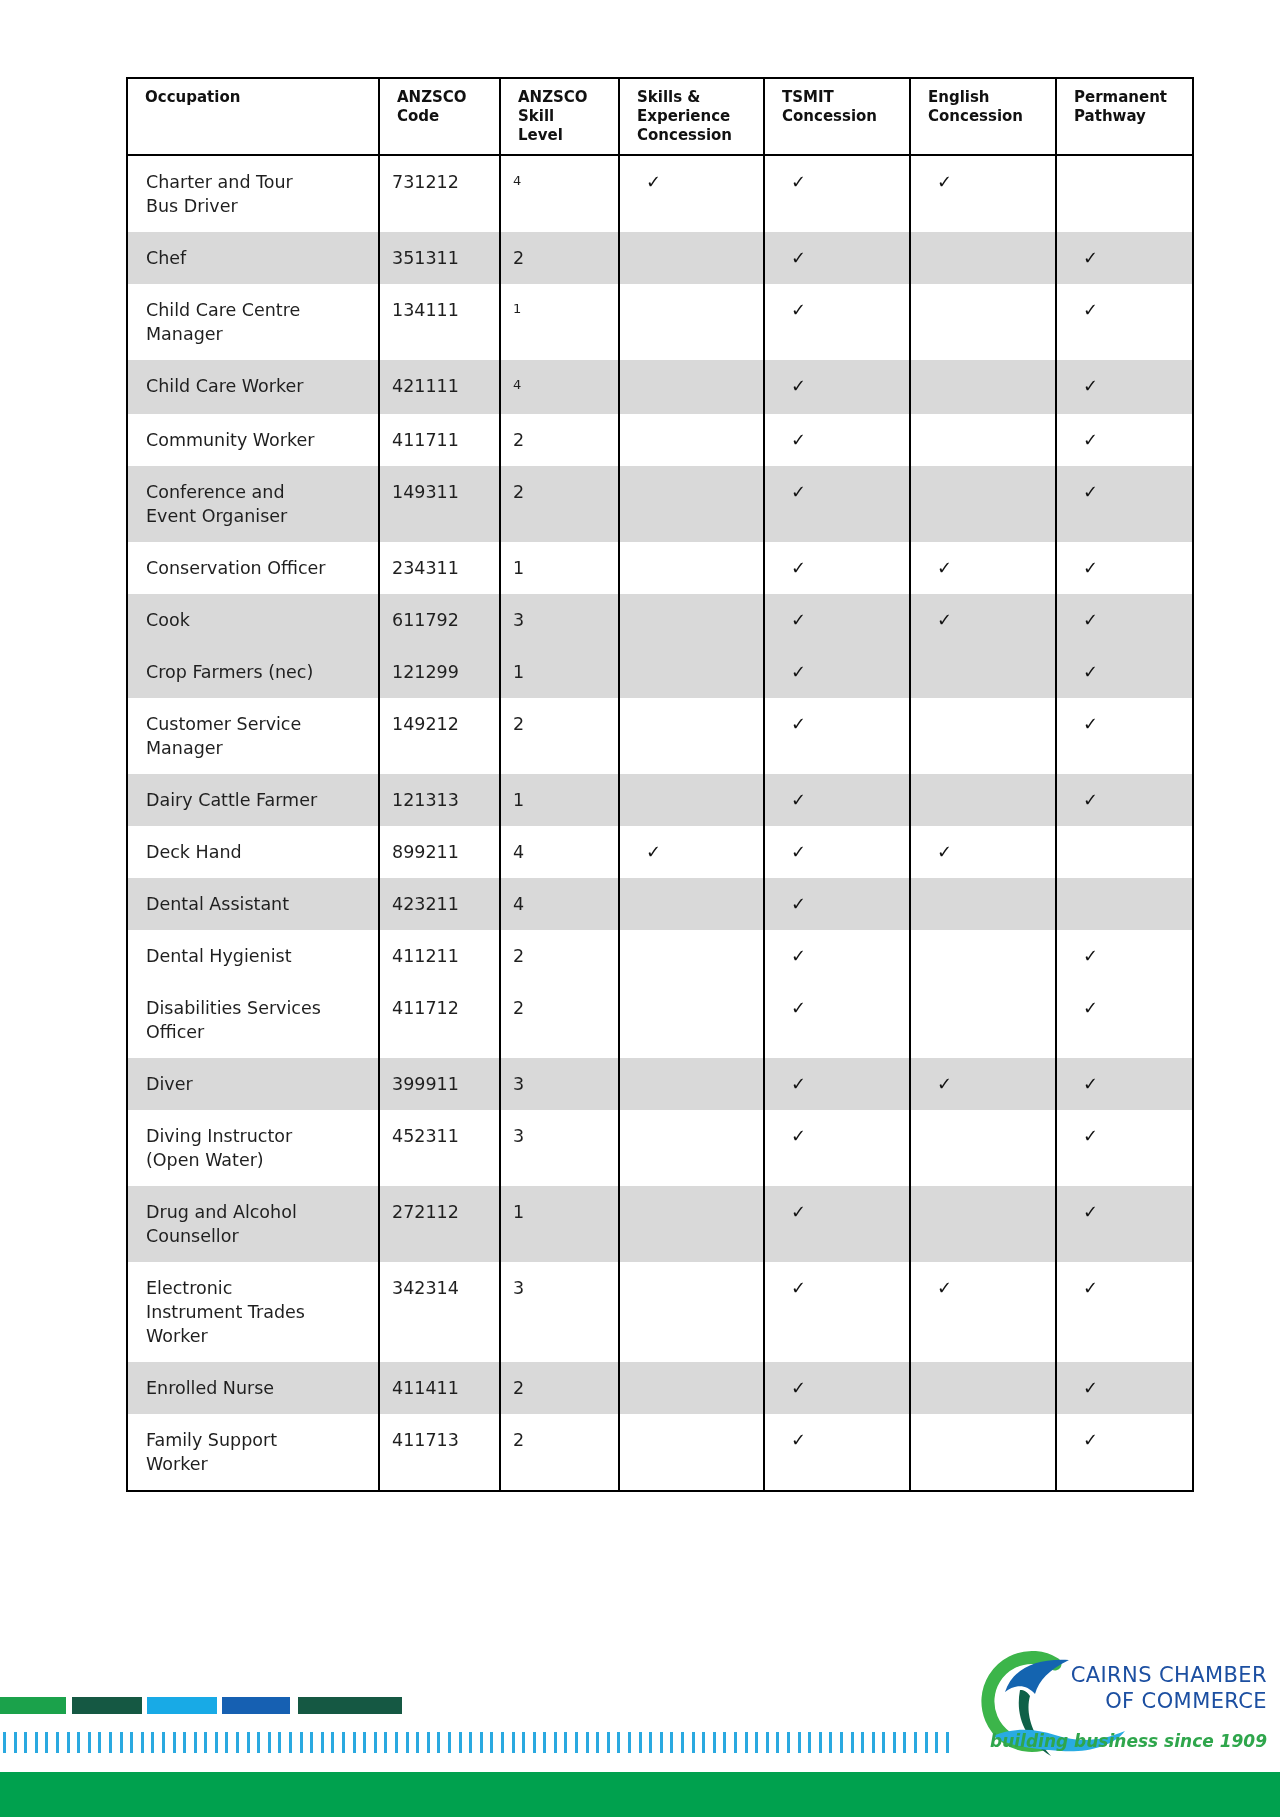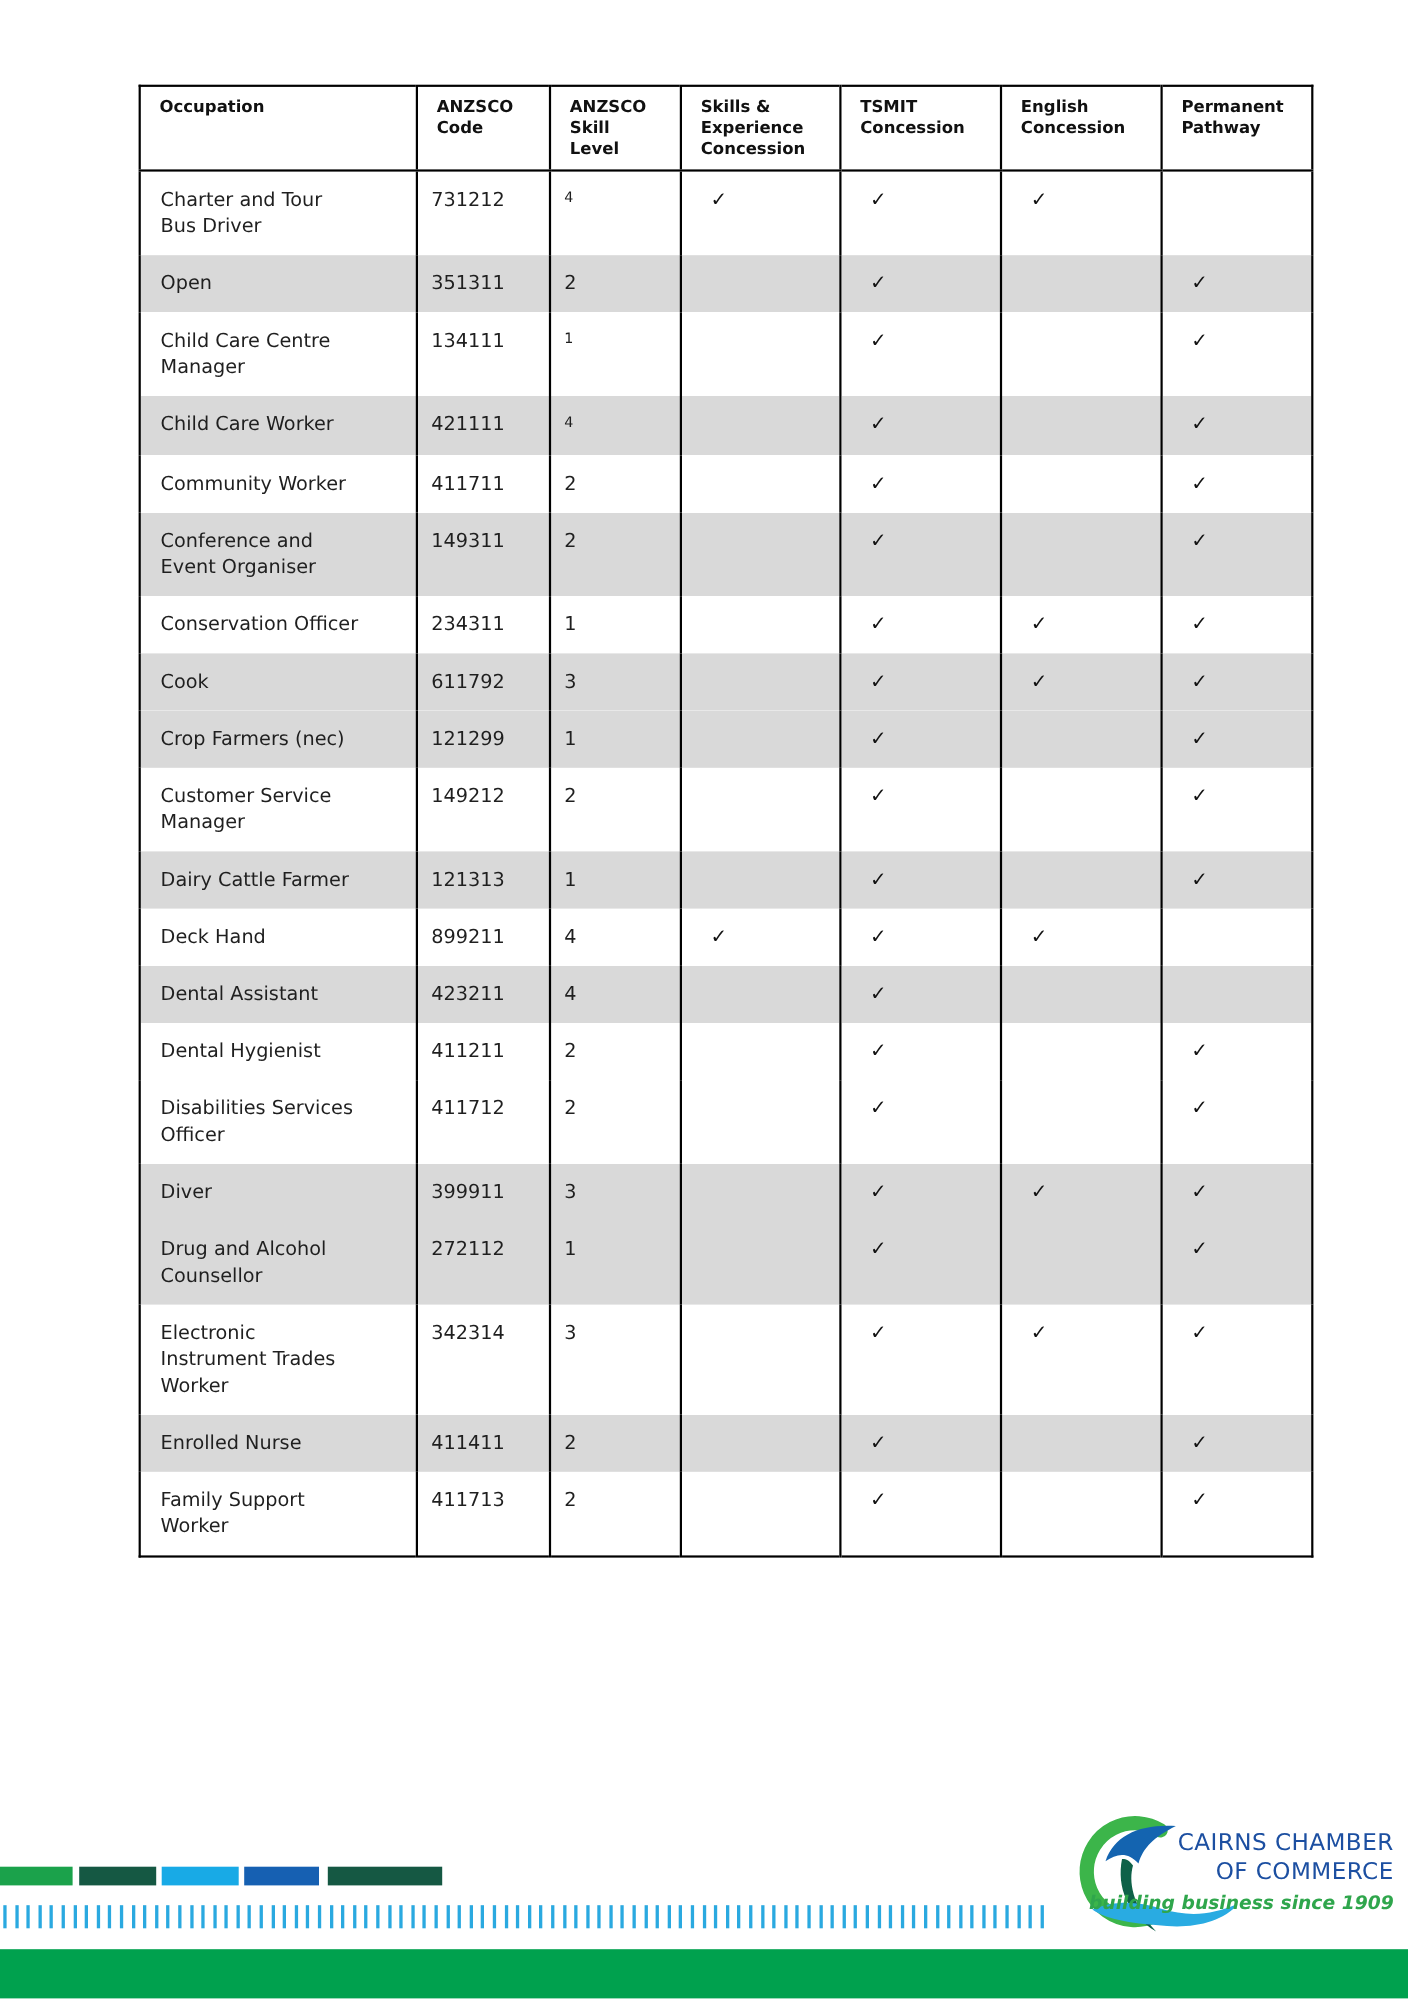--- a/index.html
+++ b/index.html
@@ -69,21 +69,21 @@
   .logo svg { position: absolute; left: 0; top: 0; width: 152px; height: 120px; }
   .logo-text { position: absolute; right: 0; top: 12px; text-align: right; }
   .logo-l1, .logo-l2 {
     font-weight: normal;
     font-size: 21px;
     line-height: 26px;
     letter-spacing: 0.4px;
     color: var(--logo-text-blue, #1c4fa1);
   }
   .logo-tagline {
-    margin-top: 6px;
+    margin-top: 17px;
     font-style: italic;
     font-weight: bold;
     font-size: 17px;
     color: var(--logo-tagline-green, #2fa64c);
   }
 </style>
 </head>
 <body>
 
 <div class="page">
@@ -122,21 +122,21 @@
           <td class="occ-name">Charter and Tour
 Bus Driver</td>
           <td class="code">731212</td>
           <td class="skill"><span class="sup">4</span></td>
           <td class="check">✓</td>
           <td class="check">✓</td>
           <td class="check">✓</td>
           <td class="check"></td>
         </tr>
         <tr class="shaded">
-          <td class="occ-name">Open</td>
+          <td class="occ-name">Chef</td>
           <td class="code">351311</td>
           <td class="skill">2</td>
           <td class="check"></td>
           <td class="check">✓</td>
           <td class="check"></td>
           <td class="check">✓</td>
         </tr>
         <tr>
           <td class="occ-name">Child Care Centre
 Manager</td>
@@ -258,20 +258,30 @@
           <td class="check"></td>
           <td class="check">✓</td>
         </tr>
         <tr class="shaded">
           <td class="occ-name">Diver</td>
           <td class="code">399911</td>
           <td class="skill">3</td>
           <td class="check"></td>
           <td class="check">✓</td>
           <td class="check">✓</td>
+          <td class="check">✓</td>
+        </tr>
+        <tr>
+          <td class="occ-name">Diving Instructor
+(Open Water)</td>
+          <td class="code">452311</td>
+          <td class="skill">3</td>
+          <td class="check"></td>
+          <td class="check">✓</td>
+          <td class="check"></td>
           <td class="check">✓</td>
         </tr>
         <tr class="shaded">
           <td class="occ-name">Drug and Alcohol
 Counsellor</td>
           <td class="code">272112</td>
           <td class="skill">1</td>
           <td class="check"></td>
           <td class="check">✓</td>
           <td class="check"></td>

